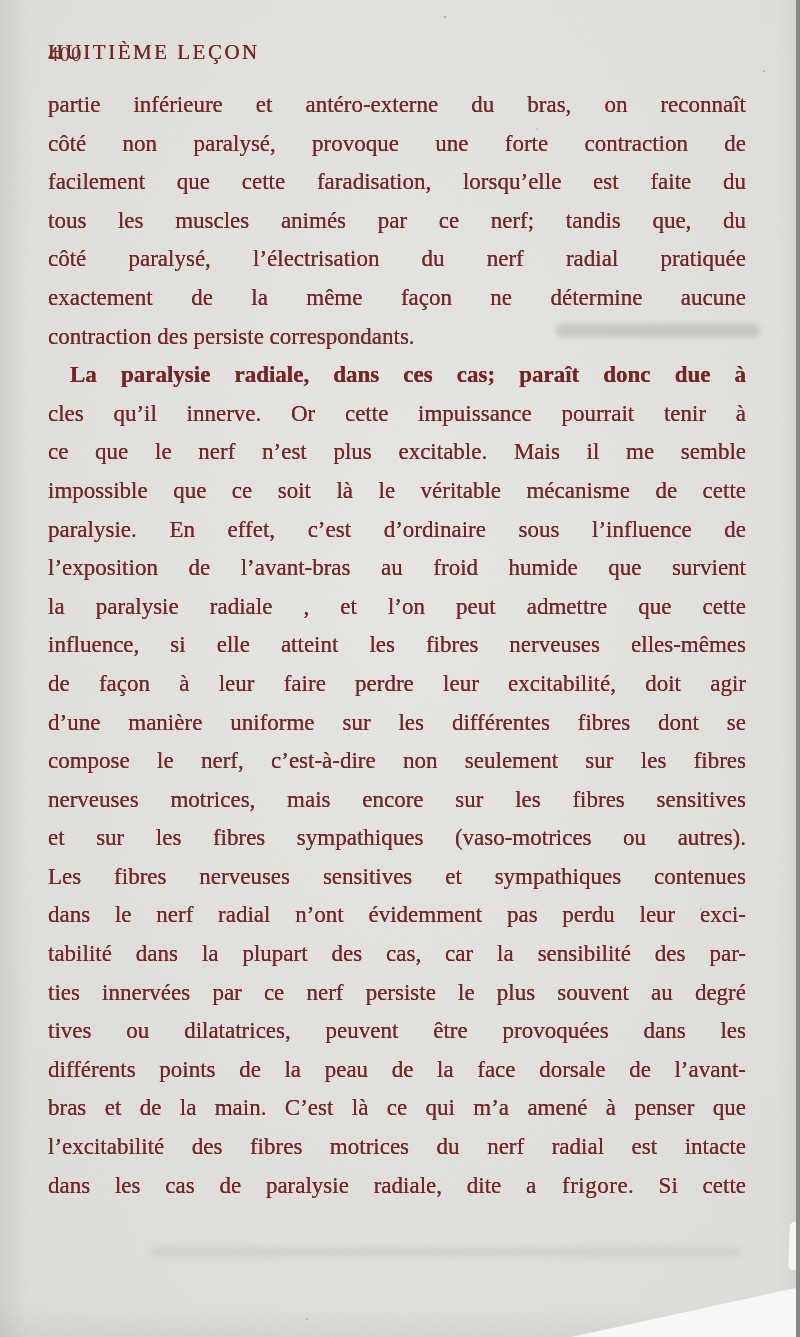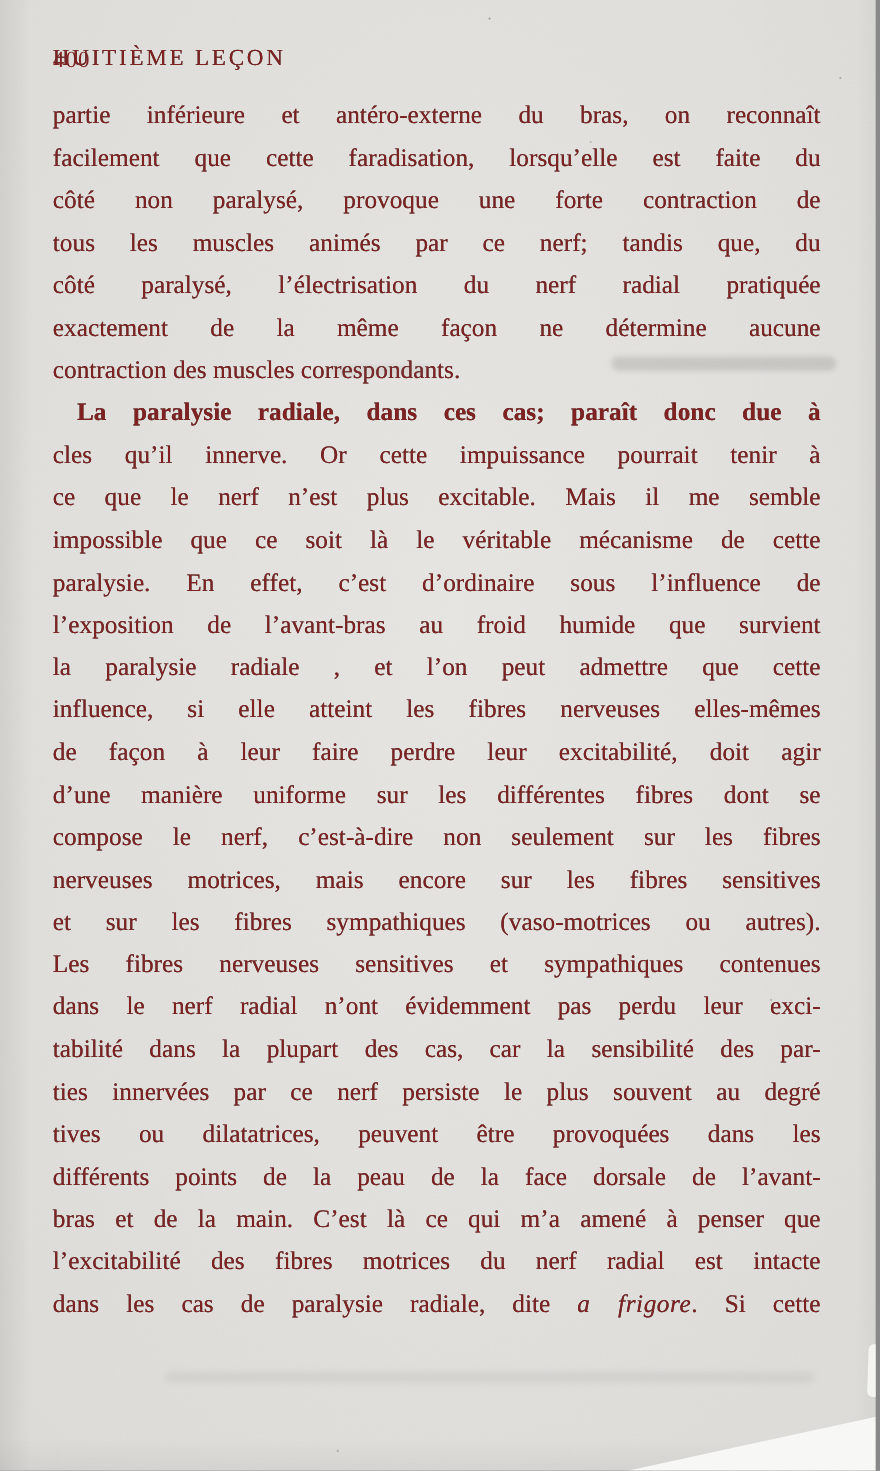--- a/index.html
+++ b/index.html
@@ -44,21 +44,21 @@
   }
   .line {
     height: 38.6px;
     line-height: 38.6px;
     text-align: justify;
     text-align-last: justify;
     white-space: normal;
   }
   .line.para-end { text-align-last: left; }
   .line.indent { padding-left: 22px; font-weight: bold; }
-  .it { font-style: italic; letter-spacing: 0.5px; }
+  .it { letter-spacing: 0.5px; }
   .ghost {
     position: absolute; pointer-events: none;
     background: rgba(110,110,106,0.22);
     border-radius: 6px;
     filter: blur(2.5px);
   }
   .ghost.g1 { left: 556px; top: 324px; width: 204px; height: 13px; }
   .ghost.g2 { left: 300px; top: 332px; width: 90px; height: 9px; background: rgba(110,110,106,0.10); }
   .ghost.g3 { left: 150px; top: 1247px; width: 590px; height: 10px; background: rgba(110,110,106,0.10); filter: blur(3px); }
   .page-edge-white {
@@ -93,26 +93,26 @@
 <div class="page">
   <div class="shading"></div>
 
   <div class="header-row">
     <span class="page-number">400</span>
     <span class="running-title">HUITIÈME LEÇON</span>
   </div>
 
   <div class="text-block">
     <div class="line">partie inférieure et antéro-externe du bras, on reconnaît</div>
+    <div class="line">côté non paralysé, provoque une forte contraction de</div>
     <div class="line">facilement que cette faradisation, lorsqu’elle est faite du</div>
-    <div class="line">côté non paralysé, provoque une forte contraction de</div>
     <div class="line">tous les muscles animés par ce nerf; tandis que, du</div>
     <div class="line">côté paralysé, l’électrisation du nerf radial pratiquée</div>
     <div class="line">exactement de la même façon ne détermine aucune</div>
-    <div class="line para-end">contraction des muscles correspondants.</div>
+    <div class="line para-end">contraction des persiste correspondants.</div>
     <div class="line indent">La paralysie radiale, dans ces cas; paraît donc due à</div>
     <div class="line">cles qu’il innerve. Or cette impuissance pourrait tenir à</div>
     <div class="line">ce que le nerf n’est plus excitable. Mais il me semble</div>
     <div class="line">impossible que ce soit là le véritable mécanisme de cette</div>
     <div class="line">paralysie. En effet, c’est d’ordinaire sous l’influence de</div>
     <div class="line">l’exposition de l’avant-bras au froid humide que survient</div>
     <div class="line">la paralysie radiale , et l’on peut admettre que cette</div>
     <div class="line">influence, si elle atteint les fibres nerveuses elles-mêmes</div>
     <div class="line">de façon à leur faire perdre leur excitabilité, doit agir</div>
     <div class="line">d’une manière uniforme sur les différentes fibres dont se</div>

